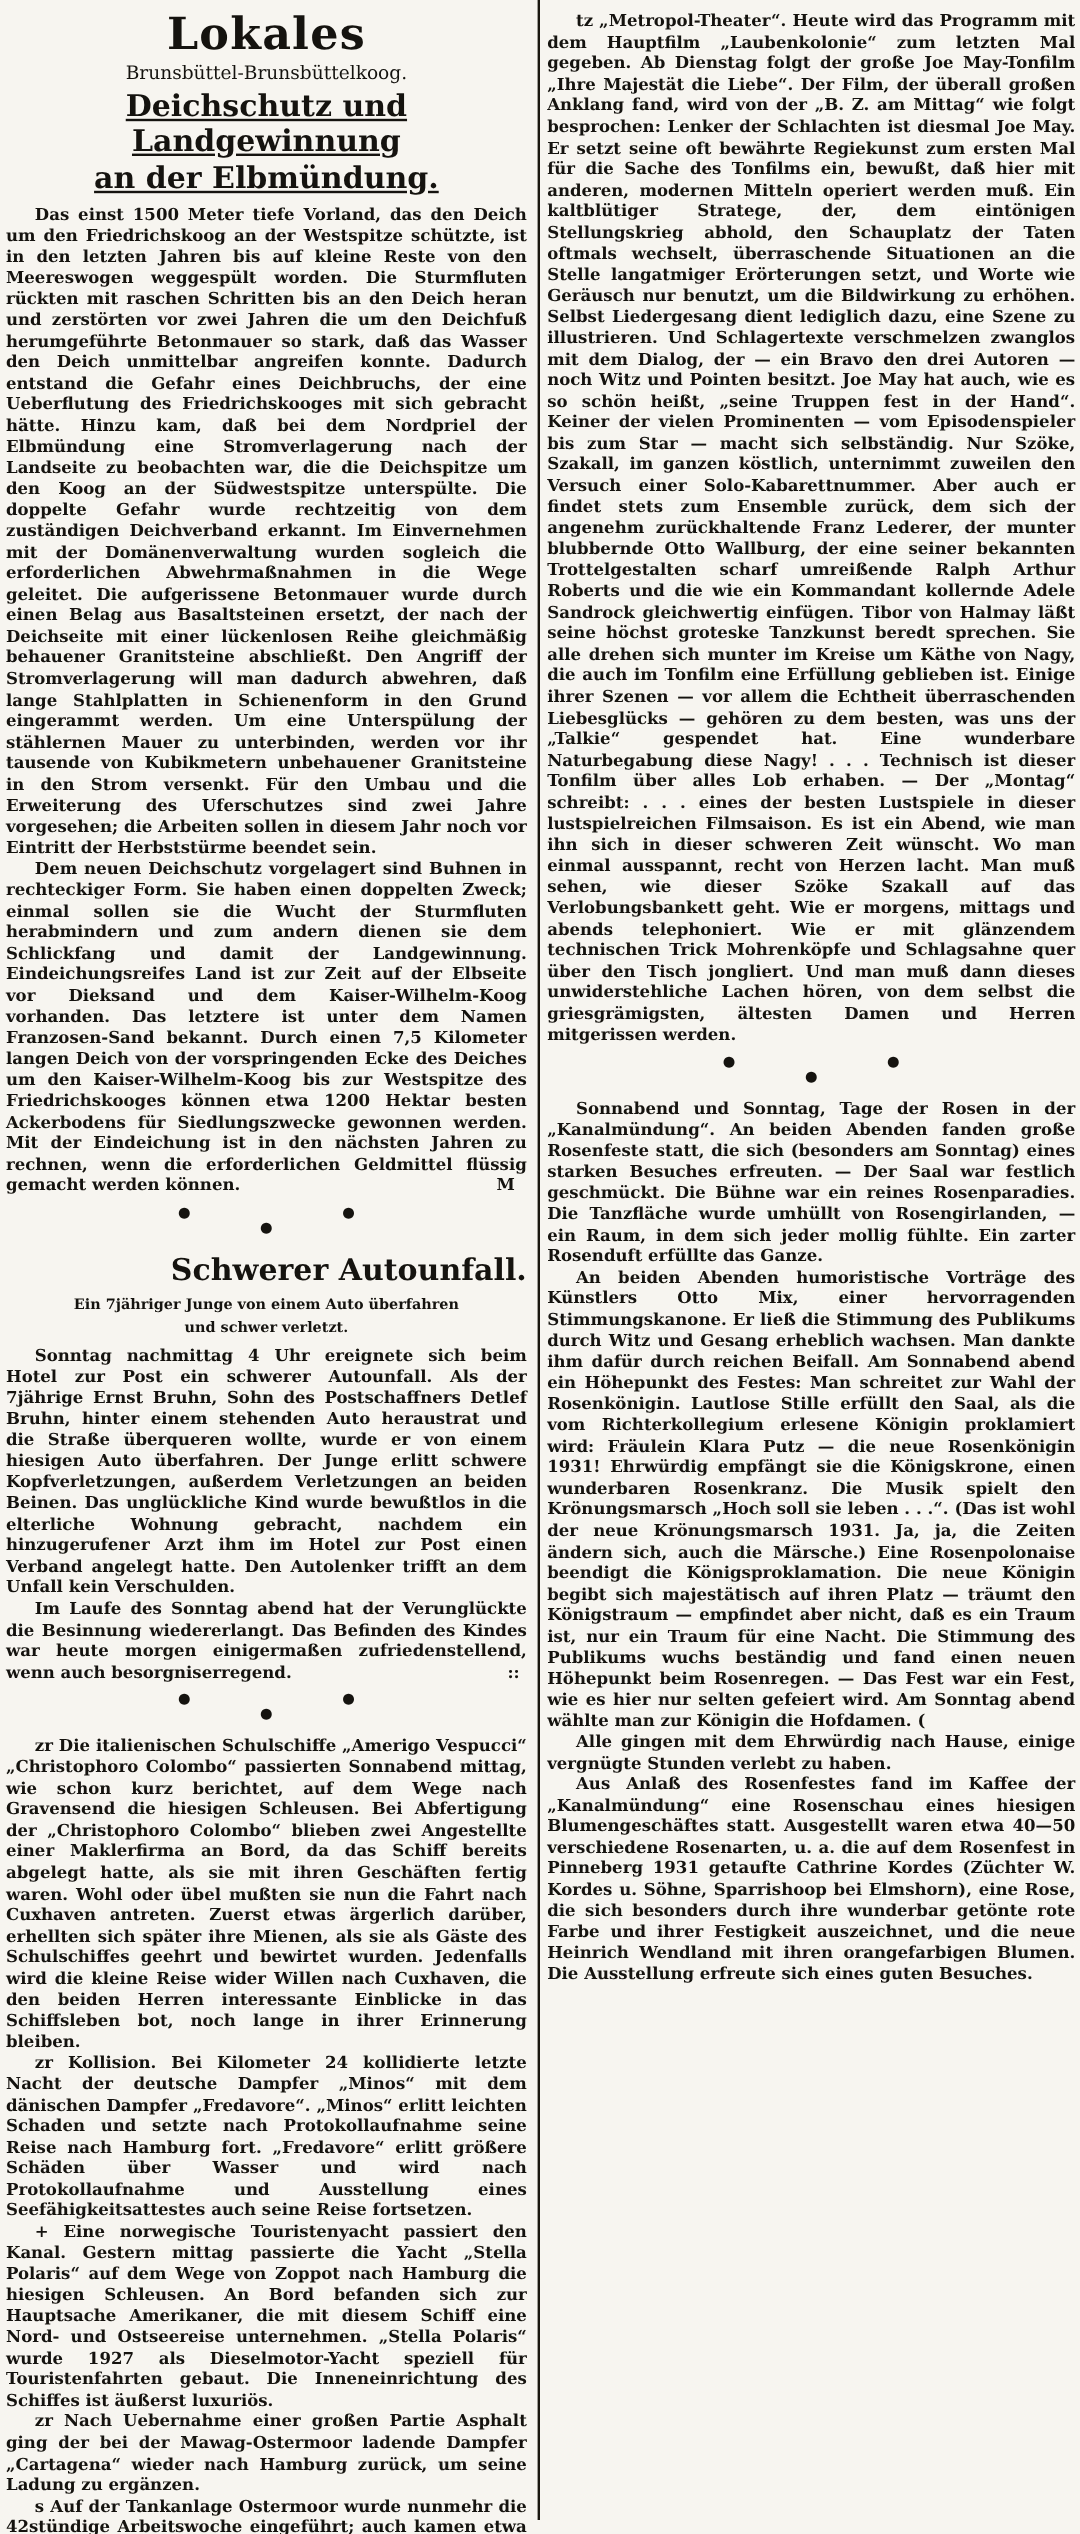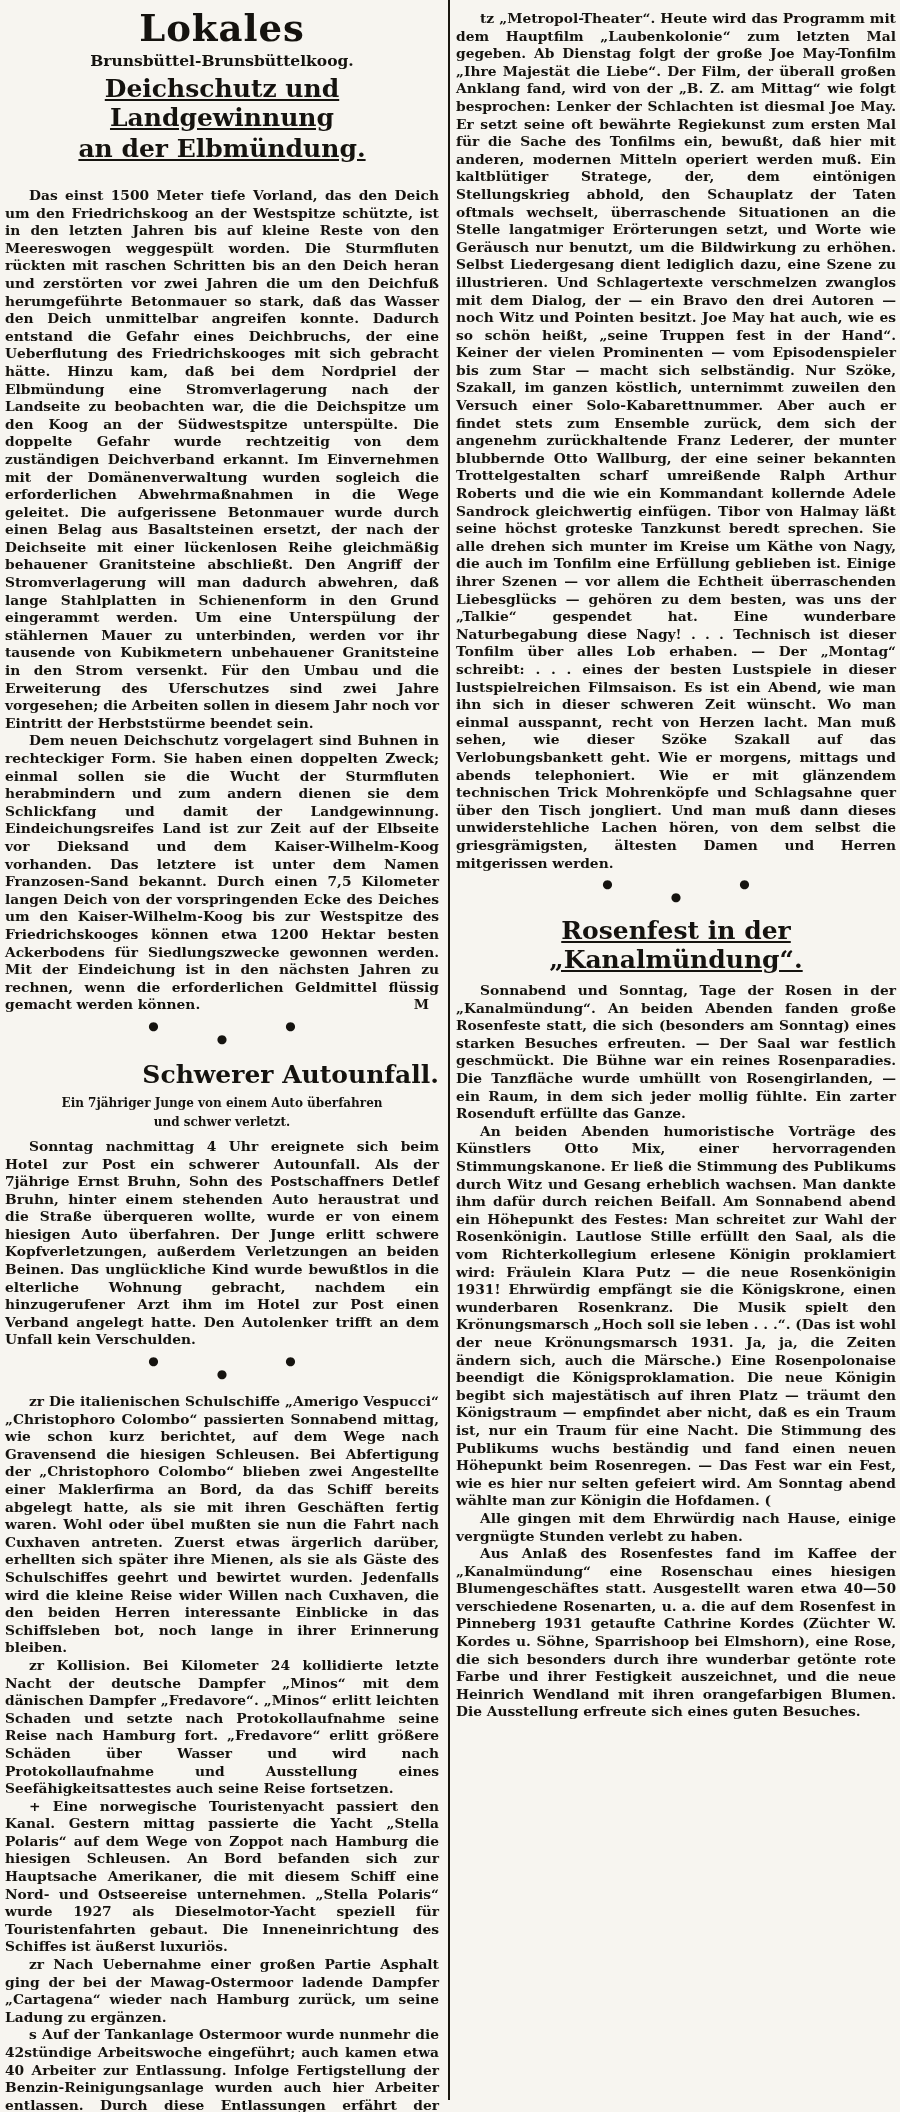--- a/index.html
+++ b/index.html
@@ -32,21 +32,21 @@
   .masthead-title{
     text-align:center;
     font-size:37px;line-height:40px;
     font-weight:bold;
     letter-spacing:1px;
     margin:2px 0 4px 0;
   }
   .masthead-place{
     text-align:center;
     font-size:15.5px;line-height:18px;
-    font-weight:bold;
+    font-weight:normal;
     margin:0;
   }
   .masthead-date{
     text-align:center;
     font-size:17px;line-height:22px;
     font-weight:bold;
     margin:0 0 8px 0;
   }
   .headline-lg{
     text-align:center;
@@ -89,36 +89,37 @@
 
   <div class="col left">
 
     <div class="masthead">
       <div class="masthead-title">Lokales</div>
       <div class="masthead-place">Brunsbüttel-Brunsbüttelkoog.</div>
     </div>
 
     <div class="article">
       <div class="headline-lg">Deichschutz und Landgewinnung</div>
-      <div class="headline-lg" style="margin-top:0;margin-bottom:24px;">an der Elbmündung.</div>
+      <div class="headline-lg" style="margin-top:0;margin-bottom:8px;">an der Elbmündung.</div>
       <p class="body-par">Das einst 1500 Meter tiefe Vorland, das den Deich um den Friedrichskoog an der Westspitze schützte, ist in den letzten Jahren bis auf kleine Reste von den Meereswogen weggespült worden. Die Sturmfluten rückten mit raschen Schritten bis an den Deich heran und zerstörten vor zwei Jahren die um den Deichfuß herumgeführte Betonmauer so stark, daß das Wasser den Deich unmittelbar angreifen konnte. Dadurch entstand die Gefahr eines Deichbruchs, der eine Ueberflutung des Friedrichskooges mit sich gebracht hätte. Hinzu kam, daß bei dem Nordpriel der Elbmündung eine Stromverlagerung nach der Landseite zu beobachten war, die die Deichspitze um den Koog an der Südwestspitze unterspülte. Die doppelte Gefahr wurde rechtzeitig von dem zuständigen Deichverband erkannt. Im Einvernehmen mit der Domänenverwaltung wurden sogleich die erforderlichen Abwehrmaßnahmen in die Wege geleitet. Die aufgerissene Betonmauer wurde durch einen Belag aus Basaltsteinen ersetzt, der nach der Deichseite mit einer lückenlosen Reihe gleichmäßig behauener Granitsteine abschließt. Den Angriff der Stromverlagerung will man dadurch abwehren, daß lange Stahlplatten in Schienenform in den Grund eingerammt werden. Um eine Unterspülung der stählernen Mauer zu unterbinden, werden vor ihr tausende von Kubikmetern unbehauener Granitsteine in den Strom versenkt. Für den Umbau und die Erweiterung des Uferschutzes sind zwei Jahre vorgesehen; die Arbeiten sollen in diesem Jahr noch vor Eintritt der Herbststürme beendet sein.</p>
       <p class="body-par"><span>Dem neuen Deichschutz vorgelagert sind Buhnen in rechteckiger Form. Sie haben einen doppelten Zweck; einmal sollen sie die Wucht der Sturmfluten herabmindern und zum andern dienen sie dem Schlickfang und damit der Landgewinnung. Eindeichungsreifes Land ist zur Zeit auf der Elbseite vor Dieksand und dem Kaiser-Wilhelm-Koog vorhanden. Das letztere ist unter dem Namen Franzosen-Sand bekannt. Durch einen 7,5 Kilometer langen Deich von der vorspringenden Ecke des Deiches um den Kaiser-Wilhelm-Koog bis zur Westspitze des Friedrichskooges können etwa 1200 Hektar besten Ackerbodens für Siedlungszwecke gewonnen werden. Mit der Eindeichung ist in den nächsten Jahren zu rechnen, wenn die erforderlichen Geldmittel flüssig gemacht werden können.</span><span class="sig">M</span></p>
     </div>
 
     <div class="divider">
       <span class="dot">●</span>
       <span class="dot mid">●</span>
       <span class="dot">●</span>
     </div>
 
     <div class="article">
       <div class="headline-xl">Schwerer Autounfall.</div>
       <div class="subhead" style="margin-bottom:0;">Ein 7jähriger Junge von einem Auto überfahren</div>
       <div class="subhead">und schwer verletzt.</div>
       <p class="body-par">Sonntag nachmittag 4 Uhr ereignete sich beim Hotel zur Post ein schwerer Autounfall. Als der 7jährige Ernst Bruhn, Sohn des Postschaffners Detlef Bruhn, hinter einem stehenden Auto heraustrat und die Straße überqueren wollte, wurde er von einem hiesigen Auto überfahren. Der Junge erlitt schwere Kopfverletzungen, außerdem Verletzungen an beiden Beinen. Das unglückliche Kind wurde bewußtlos in die elterliche Wohnung gebracht, nachdem ein hinzugerufener Arzt ihm im Hotel zur Post einen Verband angelegt hatte. Den Autolenker trifft an dem Unfall kein Verschulden.</p>
+      <p class="body-par"><span>Im Laufe des Sonntag abend hat der Verunglückte die Besinnung wiedererlangt. Das Befinden des Kindes war heute morgen einigermaßen zufriedenstellend, wenn auch besorgniserregend.</span><span class="endmark">::</span></p>
     </div>
 
     <div class="divider">
       <span class="dot">●</span>
       <span class="dot mid">●</span>
       <span class="dot">●</span>
     </div>
 
     <p class="note-par">
       <span>zr</span>
@@ -162,21 +163,20 @@
       <span>Heute wird das Programm mit dem Hauptfilm „Laubenkolonie“ zum letzten Mal gegeben. Ab Dienstag folgt der große Joe May-Tonfilm „Ihre Majestät die Liebe“. Der Film, der überall großen Anklang fand, wird von der „B. Z. am Mittag“ wie folgt besprochen: Lenker der Schlachten ist diesmal Joe May. Er setzt seine oft bewährte Regiekunst zum ersten Mal für die Sache des Tonfilms ein, bewußt, daß hier mit anderen, modernen Mitteln operiert werden muß. Ein kaltblütiger Stratege, der, dem eintönigen Stellungskrieg abhold, den Schauplatz der Taten oftmals wechselt, überraschende Situationen an die Stelle langatmiger Erörterungen setzt, und Worte wie Geräusch nur benutzt, um die Bildwirkung zu erhöhen. Selbst Liedergesang dient lediglich dazu, eine Szene zu illustrieren. Und Schlagertexte verschmelzen zwanglos mit dem Dialog, der — ein Bravo den drei Autoren — noch Witz und Pointen besitzt. Joe May hat auch, wie es so schön heißt, „seine Truppen fest in der Hand“. Keiner der vielen Prominenten — vom Episodenspieler bis zum Star — macht sich selbständig. Nur Szöke, Szakall, im ganzen köstlich, unternimmt zuweilen den Versuch einer Solo-Kabarettnummer. Aber auch er findet stets zum Ensemble zurück, dem sich der angenehm zurückhaltende Franz Lederer, der munter blubbernde Otto Wallburg, der eine seiner bekannten Trottelgestalten scharf umreißende Ralph Arthur Roberts und die wie ein Kommandant kollernde Adele Sandrock gleichwertig einfügen. Tibor von Halmay läßt seine höchst groteske Tanzkunst beredt sprechen. Sie alle drehen sich munter im Kreise um Käthe von Nagy, die auch im Tonfilm eine Erfüllung geblieben ist. Einige ihrer Szenen — vor allem die Echtheit überraschenden Liebesglücks — gehören zu dem besten, was uns der „Talkie“ gespendet hat. Eine wunderbare Naturbegabung diese Nagy! . . . Technisch ist dieser Tonfilm über alles Lob erhaben. — Der „Montag“ schreibt: . . . eines der besten Lustspiele in dieser lustspielreichen Filmsaison. Es ist ein Abend, wie man ihn sich in dieser schweren Zeit wünscht. Wo man einmal ausspannt, recht von Herzen lacht. Man muß sehen, wie dieser Szöke Szakall auf das Verlobungsbankett geht. Wie er morgens, mittags und abends telephoniert. Wie er mit glänzendem technischen Trick Mohrenköpfe und Schlagsahne quer über den Tisch jongliert. Und man muß dann dieses unwiderstehliche Lachen hören, von dem selbst die griesgrämigsten, ältesten Damen und Herren mitgerissen werden.</span>
     </p>
 
     <div class="divider">
       <span class="dot">●</span>
       <span class="dot mid">●</span>
       <span class="dot">●</span>
     </div>
 
     <div class="article">
-      <div class="headline-lg" style="margin-bottom:8px;">Rosenfest in der „Kanalmündung“.</div>
       <p class="body-par">Sonnabend und Sonntag, Tage der Rosen in der „Kanalmündung“. An beiden Abenden fanden große Rosenfeste statt, die sich (besonders am Sonntag) eines starken Besuches erfreuten. — Der Saal war festlich geschmückt. Die Bühne war ein reines Rosenparadies. Die Tanzfläche wurde umhüllt von Rosengirlanden, — ein Raum, in dem sich jeder mollig fühlte. Ein zarter Rosenduft erfüllte das Ganze.</p>
       <p class="body-par">An beiden Abenden humoristische Vorträge des Künstlers Otto Mix, einer hervorragenden Stimmungskanone. Er ließ die Stimmung des Publikums durch Witz und Gesang erheblich wachsen. Man dankte ihm dafür durch reichen Beifall. Am Sonnabend abend ein Höhepunkt des Festes: Man schreitet zur Wahl der Rosenkönigin. Lautlose Stille erfüllt den Saal, als die vom Richterkollegium erlesene Königin proklamiert wird: Fräulein Klara Putz — die neue Rosenkönigin 1931! Ehrwürdig empfängt sie die Königskrone, einen wunderbaren Rosenkranz. Die Musik spielt den Krönungsmarsch „Hoch soll sie leben . . .“. (Das ist wohl der neue Krönungsmarsch 1931. Ja, ja, die Zeiten ändern sich, auch die Märsche.) Eine Rosenpolonaise beendigt die Königsproklamation. Die neue Königin begibt sich majestätisch auf ihren Platz — träumt den Königstraum — empfindet aber nicht, daß es ein Traum ist, nur ein Traum für eine Nacht. Die Stimmung des Publikums wuchs beständig und fand einen neuen Höhepunkt beim Rosenregen. — Das Fest war ein Fest, wie es hier nur selten gefeiert wird. Am Sonntag abend wählte man zur Königin die Hofdamen. (</p>
       <p class="body-par">Alle gingen mit dem Ehrwürdig nach Hause, einige vergnügte Stunden verlebt zu haben.</p>
       <p class="body-par">Aus Anlaß des Rosenfestes fand im Kaffee der „Kanalmündung“ eine Rosenschau eines hiesigen Blumengeschäftes statt. Ausgestellt waren etwa 40—50 verschiedene Rosenarten, u. a. die auf dem Rosenfest in Pinneberg 1931 getaufte Cathrine Kordes (Züchter W. Kordes u. Söhne, Sparrishoop bei Elmshorn), eine Rose, die sich besonders durch ihre wunderbar getönte rote Farbe und ihrer Festigkeit auszeichnet, und die neue Heinrich Wendland mit ihren orangefarbigen Blumen. Die Ausstellung erfreute sich eines guten Besuches.</p>
     </div>
 
   </div>
 
 </div>
 

